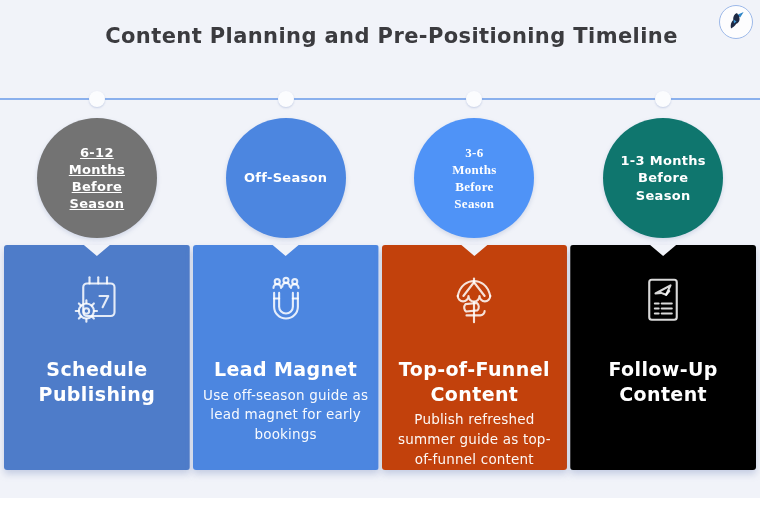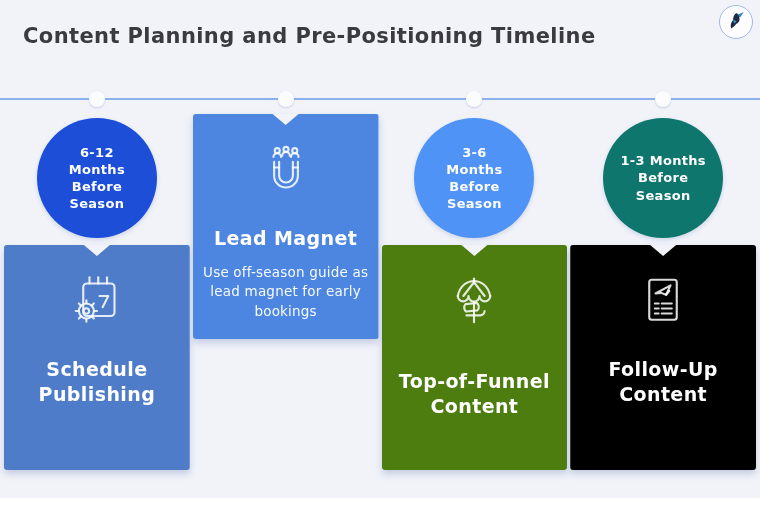--- a/index.html
+++ b/index.html
@@ -10,20 +10,21 @@
     overflow: hidden;
   }
   .stage-wrap {
     position: relative;
     width: 760px; height: 506px;
     background: #f1f3f9;
   }
   
   .page-title {
     position: absolute; top: 24px; left: 0; right: 0;
+    text-align: center;
     font-size: 21px; font-weight: bold;
     letter-spacing: 0.4px;
     color: #3b3b3f;
     margin-left: 23px;
   }
   .logo-badge {
     position: absolute; top: 5px; right: 7px;
     width: 34px; height: 34px;
     background: #fdfdfe;
     border: 1px solid #9db9e9;
@@ -81,21 +82,21 @@
   .card-title {
     margin-top: 26px;
     text-align: center;
     color: #ffffff;
     font-size: 19px; font-weight: bold;
     letter-spacing: 0.4px;
     line-height: 1.3;
     white-space: pre-line;
   }
   .card-desc {
-    margin-top: 12px;
+    margin-top: 4px;
     text-align: center;
     color: rgba(255,255,255,0.96);
     font-size: 13.5px;
     line-height: 1.45;
     letter-spacing: 0.2px;
     white-space: pre-line;
   }
   .bottom-strip {
     position: absolute; bottom: 0; left: 0; right: 0;
     height: 8px; background: #ffffff;
@@ -117,21 +118,21 @@
       <path d="M9.5 9.5 L12.5 11.5 L10 13.5 Z" fill="#3f9bd8"></path>
     </svg>
   </div>
 
   <div class="timeline-line"></div>
 
   <div class="columns">
 
     <div class="column">
       <div class="node-dot"></div>
-      <div class="stage-circle" style="background: #1d4ed8;">6-12
+      <div class="stage-circle" style="background: #737373; text-decoration: underline;">6-12
 Months
 Before
 Season</div>
       <div class="card-outer">
         <div class="card" style="background: rgb(78, 124, 201);">
           <div class="card-icon">
             <svg viewBox="0 0 48 48">
               <g class="icon-stroke">
                 <rect x="13" y="10" width="25" height="26" rx="3"></rect>
                 <line x1="18" y1="10" x2="18" y2="5"></line>
@@ -152,20 +153,21 @@
             </svg>
           </div>
           <div class="card-title">Schedule
 Publishing</div>
         </div>
       </div>
     </div>
 
     <div class="column">
       <div class="node-dot"></div>
+      <div class="stage-circle" style="background: rgb(76, 134, 224);">Off-Season</div>
       <div class="card-outer">
         <div class="card" style="background: rgb(76, 134, 224); align-items: center;">
           <div class="card-icon">
             <svg viewBox="0 0 48 48">
               <g class="icon-stroke">
                 <circle cx="17" cy="8.5" r="2"></circle>
                 <path d="M14 13.5 a3 3 0 0 1 6 0"></path>
                 <circle cx="24" cy="7.5" r="2"></circle>
                 <path d="M21 12.5 a3 3 0 0 1 6 0"></path>
                 <circle cx="31" cy="8.5" r="2"></circle>
@@ -180,42 +182,45 @@
           <div class="card-title">Lead Magnet</div>
           <div class="card-desc">Use off-season guide as
 lead magnet for early
 bookings</div>
         </div>
       </div>
     </div>
 
     <div class="column">
       <div class="node-dot"></div>
-      <div class="stage-circle" style="background: rgb(79, 147, 247);">3-6
+      <div class="stage-circle" style="background: rgb(79, 147, 247); font-family: Liberation Serif, serif;">3-6
 Months
 Before
 Season</div>
       <div class="card-outer">
-        <div class="card" style="background: #4d7c0f; gap: 12px;">
+        <div class="card" style="background: #c2410c;">
           <div class="card-icon">
             <svg viewBox="0 0 48 48">
               <g class="icon-stroke">
                 <path d="M24 8 v-2"></path>
                 <path d="M11 20 C13 11 19 8 24 8 C29 8 35 11 37 20"></path>
                 <path d="M11 20 a4.3 4.3 0 0 0 8.6 0 a4.3 4.3 0 0 0 8.8 0 a4.3 4.3 0 0 0 8.6 0"></path>
                 <line x1="24" y1="9" x2="15.5" y2="20"></line>
                 <line x1="24" y1="9" x2="32.5" y2="20"></line>
                 <line x1="24" y1="25" x2="24" y2="41"></line>
                 <path d="M17.5 32 a4 4 0 0 1 0 -6 h9 a4 4 0 0 1 0 6 z" transform="rotate(-6 22 29)"></path>
                 <path d="M18 35.5 h11 a3.5 3.5 0 0 0 3.5 -3.5"></path>
               </g>
             </svg>
           </div>
           <div class="card-title">Top-of-Funnel
 Content</div>
+          <div class="card-desc">Publish refreshed
+summer guide as top-
+of-funnel content</div>
         </div>
       </div>
     </div>
 
     <div class="column">
       <div class="node-dot"></div>
       <div class="stage-circle" style="background: #0f766e;">1-3 Months
 Before
 Season</div>
       <div class="card-outer">

